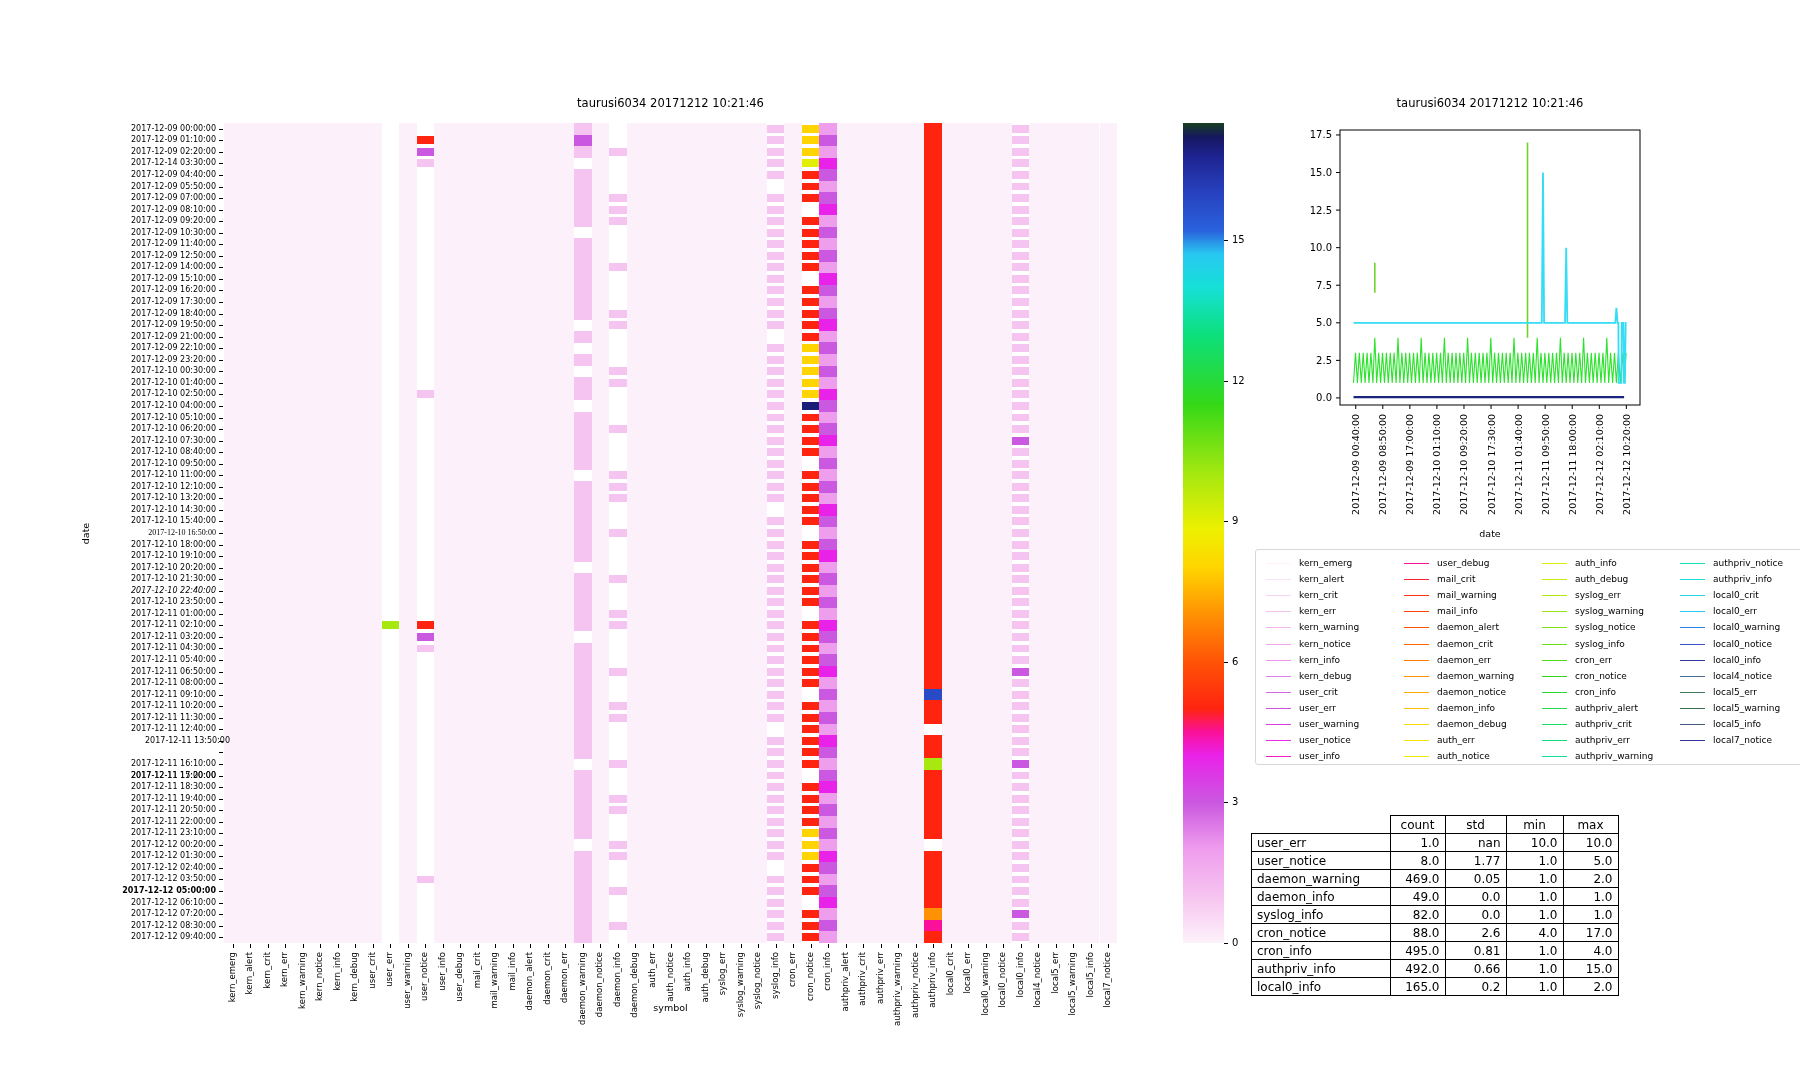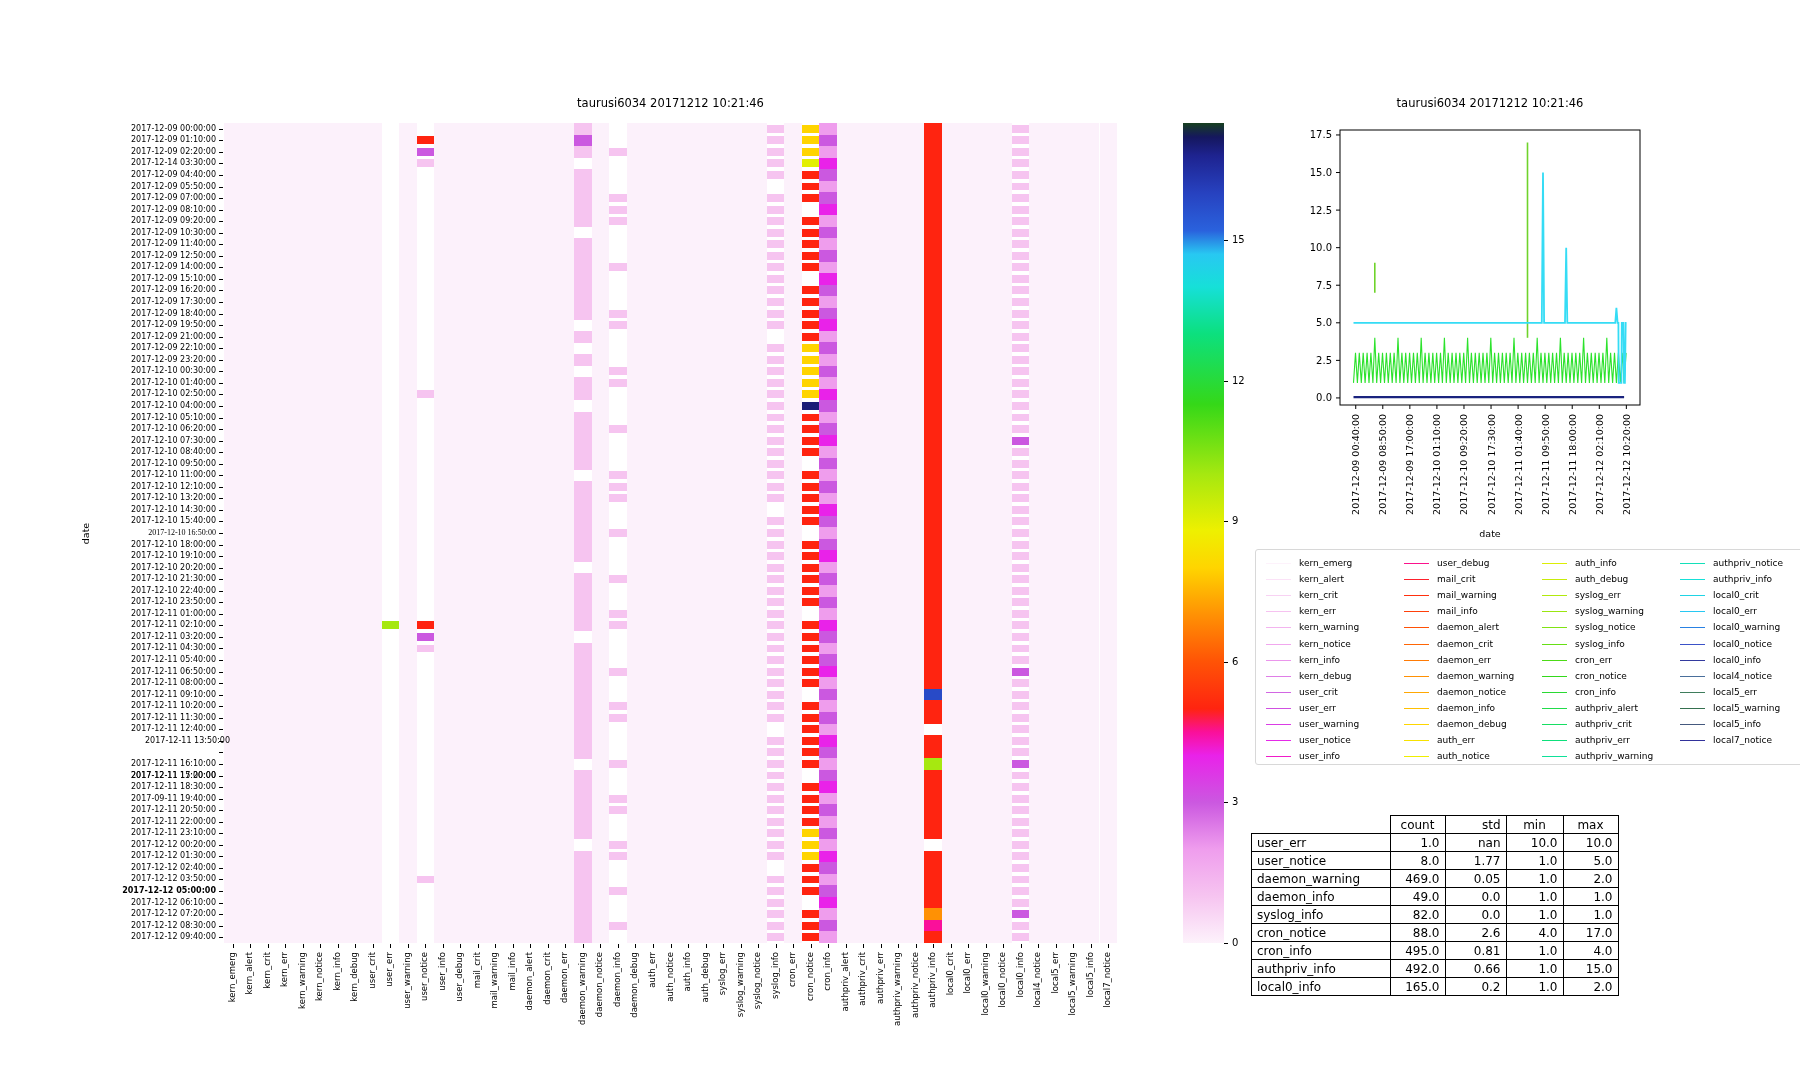--- a/index.html
+++ b/index.html
@@ -600,21 +600,21 @@
       <div class="ylab" style="left: 26px; top: 529px; font-family: Liberation Serif, serif;">2017-12-10 16:50:00</div>
       <div class="ytick" style="left: 219px; top: 533px;"></div>
       <div class="ylab" style="left: 26px; top: 540.549px;">2017-12-10 18:00:00</div>
       <div class="ytick" style="left: 219px; top: 544.549px;"></div>
       <div class="ylab" style="left: 26px; top: 552.099px;">2017-12-10 19:10:00</div>
       <div class="ytick" style="left: 219px; top: 556.099px;"></div>
       <div class="ylab" style="left: 26px; top: 563.648px;">2017-12-10 20:20:00</div>
       <div class="ytick" style="left: 219px; top: 567.648px;"></div>
       <div class="ylab" style="left: 26px; top: 575.197px;">2017-12-10 21:30:00</div>
       <div class="ytick" style="left: 219px; top: 579.197px;"></div>
-      <div class="ylab" style="left: 26px; top: 586.746px;">2017-12-10 22:40:00</div>
+      <div class="ylab" style="left: 26px; top: 586.746px; font-style: italic;">2017-12-10 22:40:00</div>
       <div class="ytick" style="left: 219px; top: 590.746px;"></div>
       <div class="ylab" style="left: 26px; top: 598.296px;">2017-12-10 23:50:00</div>
       <div class="ytick" style="left: 219px; top: 602.296px;"></div>
       <div class="ylab" style="left: 26px; top: 609.845px;">2017-12-11 01:00:00</div>
       <div class="ytick" style="left: 219px; top: 613.845px;"></div>
       <div class="ylab" style="left: 26px; top: 621.394px;">2017-12-11 02:10:00</div>
       <div class="ytick" style="left: 219px; top: 625.394px;"></div>
       <div class="ylab" style="left: 26px; top: 632.944px;">2017-12-11 03:20:00</div>
       <div class="ytick" style="left: 219px; top: 636.944px;"></div>
       <div class="ylab" style="left: 26px; top: 644.493px;">2017-12-11 04:30:00</div>
@@ -636,21 +636,21 @@
       <div class="ylab" style="left: 40px; top: 736.887px;">2017-12-11 13:50:00</div>
       <div class="ytick" style="left: 219px; top: 740.887px;"></div>
       <div class="ylab" style="left: 26px; top: 748.437px; margin-top: 24px;">2017-12-11 15:00:00</div>
       <div class="ytick" style="left: 219px; top: 752.437px;"></div>
       <div class="ylab" style="left: 26px; top: 759.986px;">2017-12-11 16:10:00</div>
       <div class="ytick" style="left: 219px; top: 763.986px;"></div>
       <div class="ylab" style="left: 26px; top: 771.535px;">2017-12-11 17:20:00</div>
       <div class="ytick" style="left: 219px; top: 775.535px;"></div>
       <div class="ylab" style="left: 26px; top: 783.085px;">2017-12-11 18:30:00</div>
       <div class="ytick" style="left: 219px; top: 787.085px;"></div>
-      <div class="ylab" style="left: 26px; top: 794.634px;">2017-09-11 19:40:00</div>
+      <div class="ylab" style="left: 26px; top: 794.634px;">2017-12-11 19:40:00</div>
       <div class="ytick" style="left: 219px; top: 798.634px;"></div>
       <div class="ylab" style="left: 26px; top: 806.183px;">2017-12-11 20:50:00</div>
       <div class="ytick" style="left: 219px; top: 810.183px;"></div>
       <div class="ylab" style="left: 26px; top: 817.732px;">2017-12-11 22:00:00</div>
       <div class="ytick" style="left: 219px; top: 821.732px;"></div>
       <div class="ylab" style="left: 26px; top: 829.282px;">2017-12-11 23:10:00</div>
       <div class="ytick" style="left: 219px; top: 833.282px;"></div>
       <div class="ylab" style="left: 26px; top: 840.831px;">2017-12-12 00:20:00</div>
       <div class="ytick" style="left: 219px; top: 844.831px;"></div>
       <div class="ylab" style="left: 26px; top: 852.38px;">2017-12-12 01:30:00</div>
@@ -770,20 +770,21 @@
       <div class="xtick" style="left: 1055.72px; top: 944px;"></div>
       <div class="xlab" style="left: 1068.24px; top: 952px;">local5_warning</div>
       <div class="xtick" style="left: 1073.24px; top: 944px;"></div>
       <div class="xlab" style="left: 1085.75px; top: 952px;">local5_info</div>
       <div class="xtick" style="left: 1090.75px; top: 944px;"></div>
       <div class="xlab" style="left: 1103.26px; top: 952px;">local7_notice</div>
       <div class="xtick" style="left: 1108.26px; top: 944px;"></div>
     </div>
 
   <div class="abs axlabel" style="left:40px;top:528px;transform:rotate(-90deg);transform-origin:center;width:90px;">date</div>
+  <div class="abs axlabel" style="left:224px;top:1002px;width:893px;">symbol</div>
 
   <div class="abs cb" id="colorbar" style="left: 1183px; top: 123px; width: 41px; height: 820px; background: linear-gradient(to top, rgb(253, 242, 251) 0%, rgb(246, 196, 240) 5.71%, rgb(239, 157, 237) 11.43%, rgb(203, 88, 224) 17.14%, rgb(233, 34, 233) 22.86%, rgb(250, 16, 154) 25.71%, rgb(255, 36, 16) 28.57%, rgb(255, 83, 6) 34.29%, rgb(255, 145, 4) 40%, rgb(255, 212, 0) 45.71%, rgb(238, 240, 0) 50.29%, rgb(166, 232, 16) 57.14%, rgb(53, 216, 24) 65.71%, rgb(12, 224, 126) 74.29%, rgb(22, 224, 216) 80%, rgb(40, 200, 242) 84%, rgb(42, 98, 221) 86.86%, rgb(39, 66, 192) 91.43%, rgb(30, 35, 144) 96%, rgb(21, 23, 94) 98.29%, rgb(23, 63, 32) 100%);"></div>
   <div class="abs" id="colorbar-ticks">
       <div class="cb-tick" style="left: 1224px; top: 943px;"></div>
       <div class="cb-lab" style="left: 1232px; top: 938px;">0</div>
       <div class="cb-tick" style="left: 1224px; top: 802.429px;"></div>
       <div class="cb-lab" style="left: 1232px; top: 797.429px;">3</div>
       <div class="cb-tick" style="left: 1224px; top: 661.857px;"></div>
       <div class="cb-lab" style="left: 1232px; top: 656.857px;">6</div>
       <div class="cb-tick" style="left: 1224px; top: 521.286px;"></div>
@@ -1050,21 +1051,21 @@
         <span class="lg-line" style="border-top-color: rgb(50, 50, 155);"></span>
         <span class="lg-text">local7_notice</span>
       </div>
     </div>
 
   <table id="stats" style="left:1251px;top:815px;">
     <thead>
         <tr>
           <th class="blank" style="min-width: 128px;"></th>
           <th class="hdr" style="min-width: 44px;">count</th>
-          <th class="hdr" style="min-width: 50px; text-align: right;">std</th>
+          <th class="hdr" style="min-width: 50px;">std</th>
           <th class="hdr" style="min-width: 46px;">min</th>
           <th class="hdr" style="min-width: 44px;">max</th>
         </tr>
       </thead>
     <tbody>
         <tr>
           <td class="lbl">user_err</td>
           <td class="num">1.0</td>
           <td class="num">nan</td>
           <td class="num">10.0</td>

